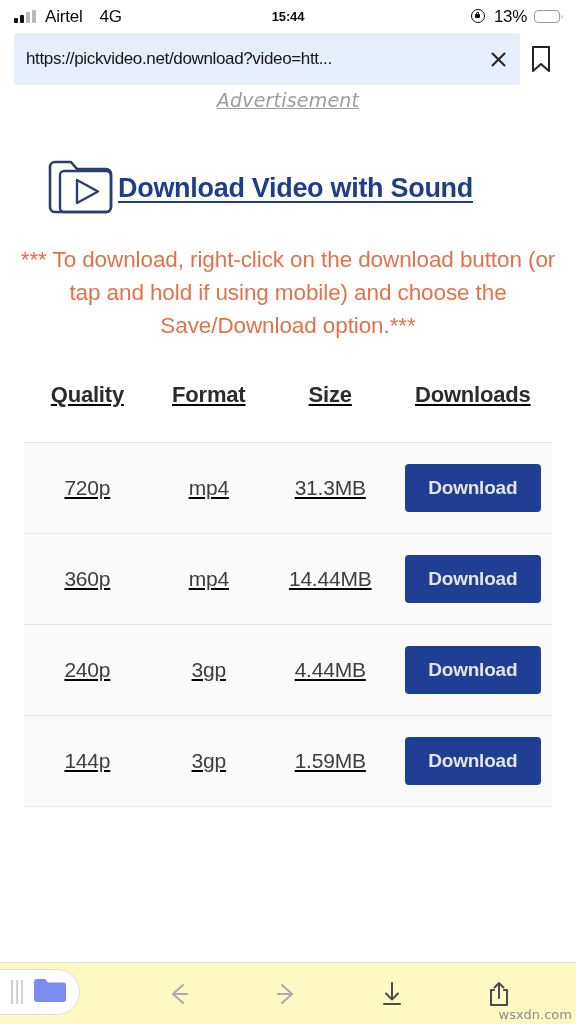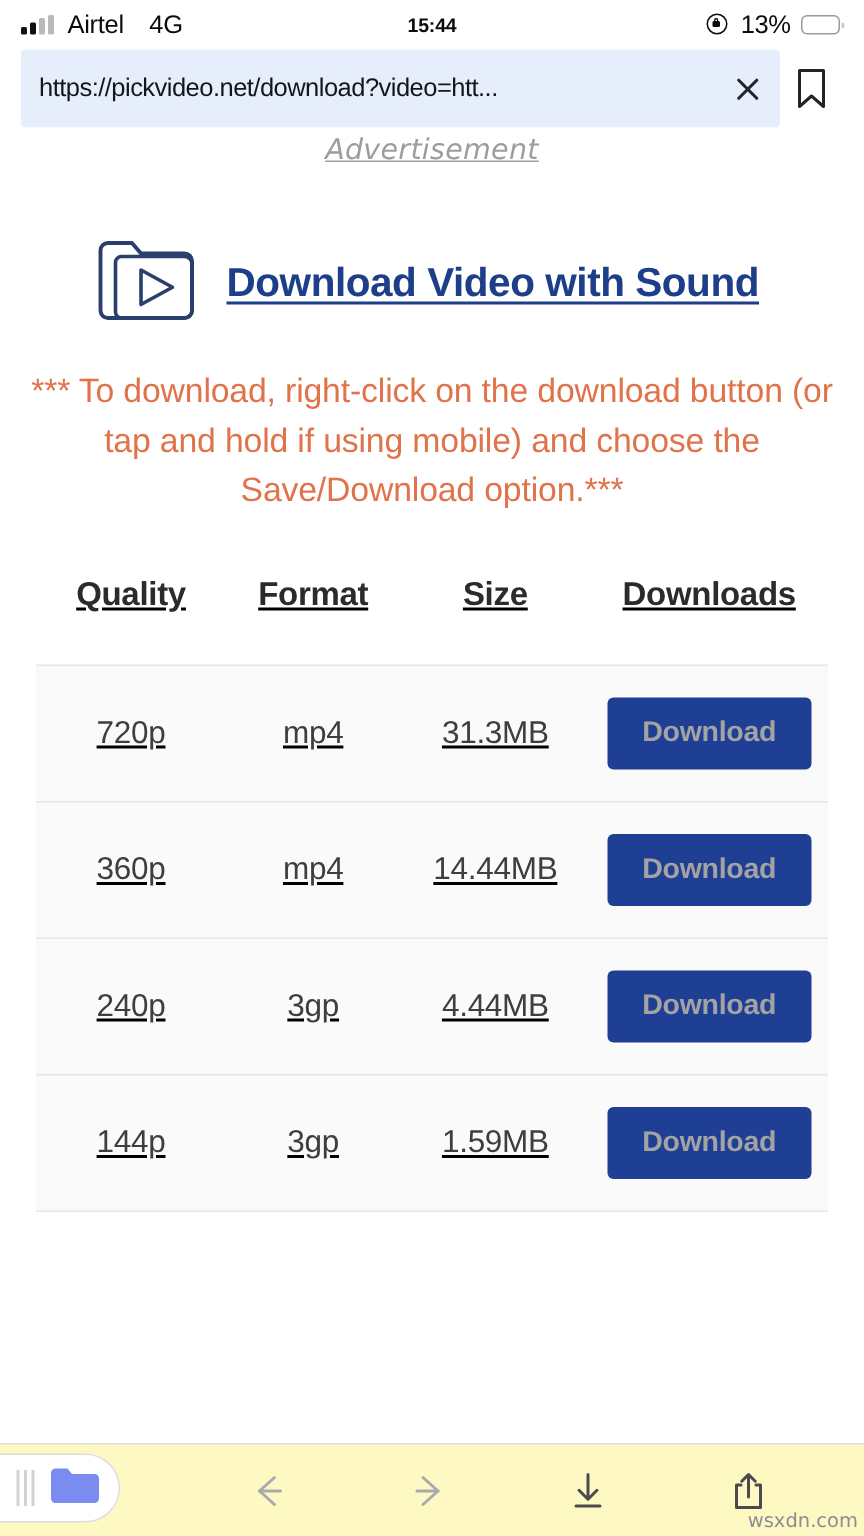--- a/index.html
+++ b/index.html
@@ -193,22 +193,22 @@
     font-size: 19px;
     color: #9d9da1;
     padding-top: 4px;
     letter-spacing: 0.2px;
     text-decoration: underline;
   }
 
   .promo {
     display: flex;
     align-items: center;
-    gap: 18px;
-    padding: 44px 0 0 61px;
+    gap: 2px;
+    padding: 44px 0 0 44px;
   }
   .folder-icon { flex: none; }
   .promo-link {
     font-size: 27px;
     font-weight: bold;
     color: #1d3f8a;
     text-decoration: underline;
     text-underline-offset: 4px;
     letter-spacing: -0.3px;
   }
@@ -248,21 +248,21 @@
     color: #3e3e42;
     letter-spacing: -0.2px;
   }
   .col-quality { width: 24%; }
   .col-format  { width: 22%; }
   .col-size    { width: 24%; }
   .col-dl      { width: 30%; }
   .dl-btn {
     display: inline-block;
     background: #1f3f94;
-    color: #a3a3a3;
+    color: #e5e5e5;
     font-size: 19px;
     font-weight: bold;
     font-family: "Liberation Sans", sans-serif;
     border: none;
     border-radius: 4px;
     padding: 13px 0;
     width: 136px;
     letter-spacing: -0.2px;
     cursor: pointer;
   }

